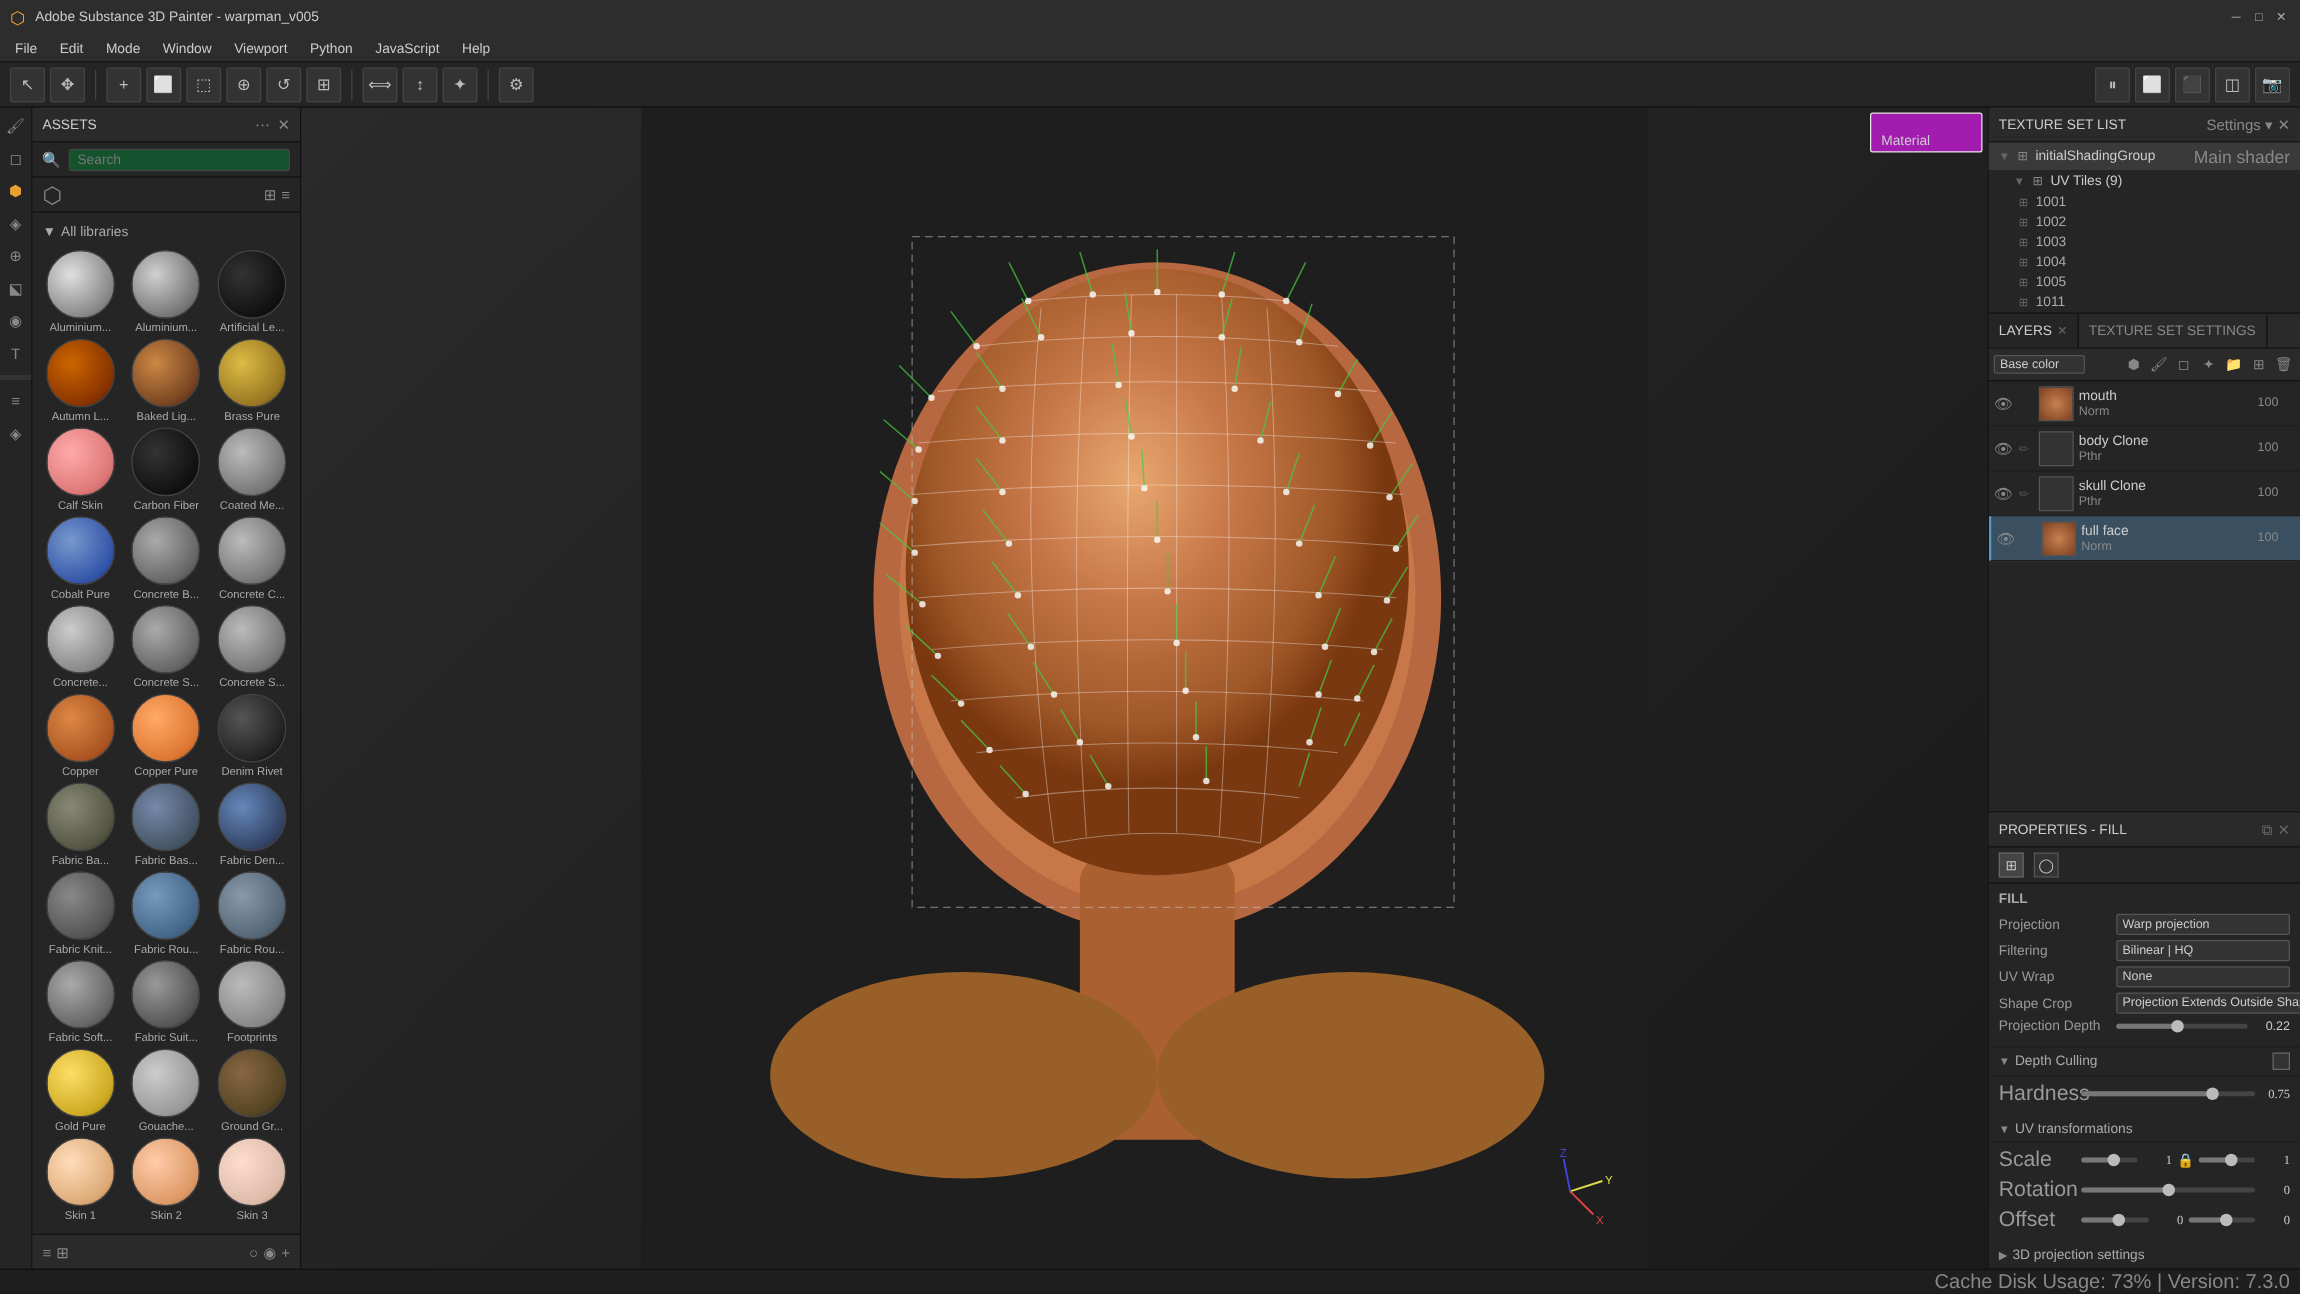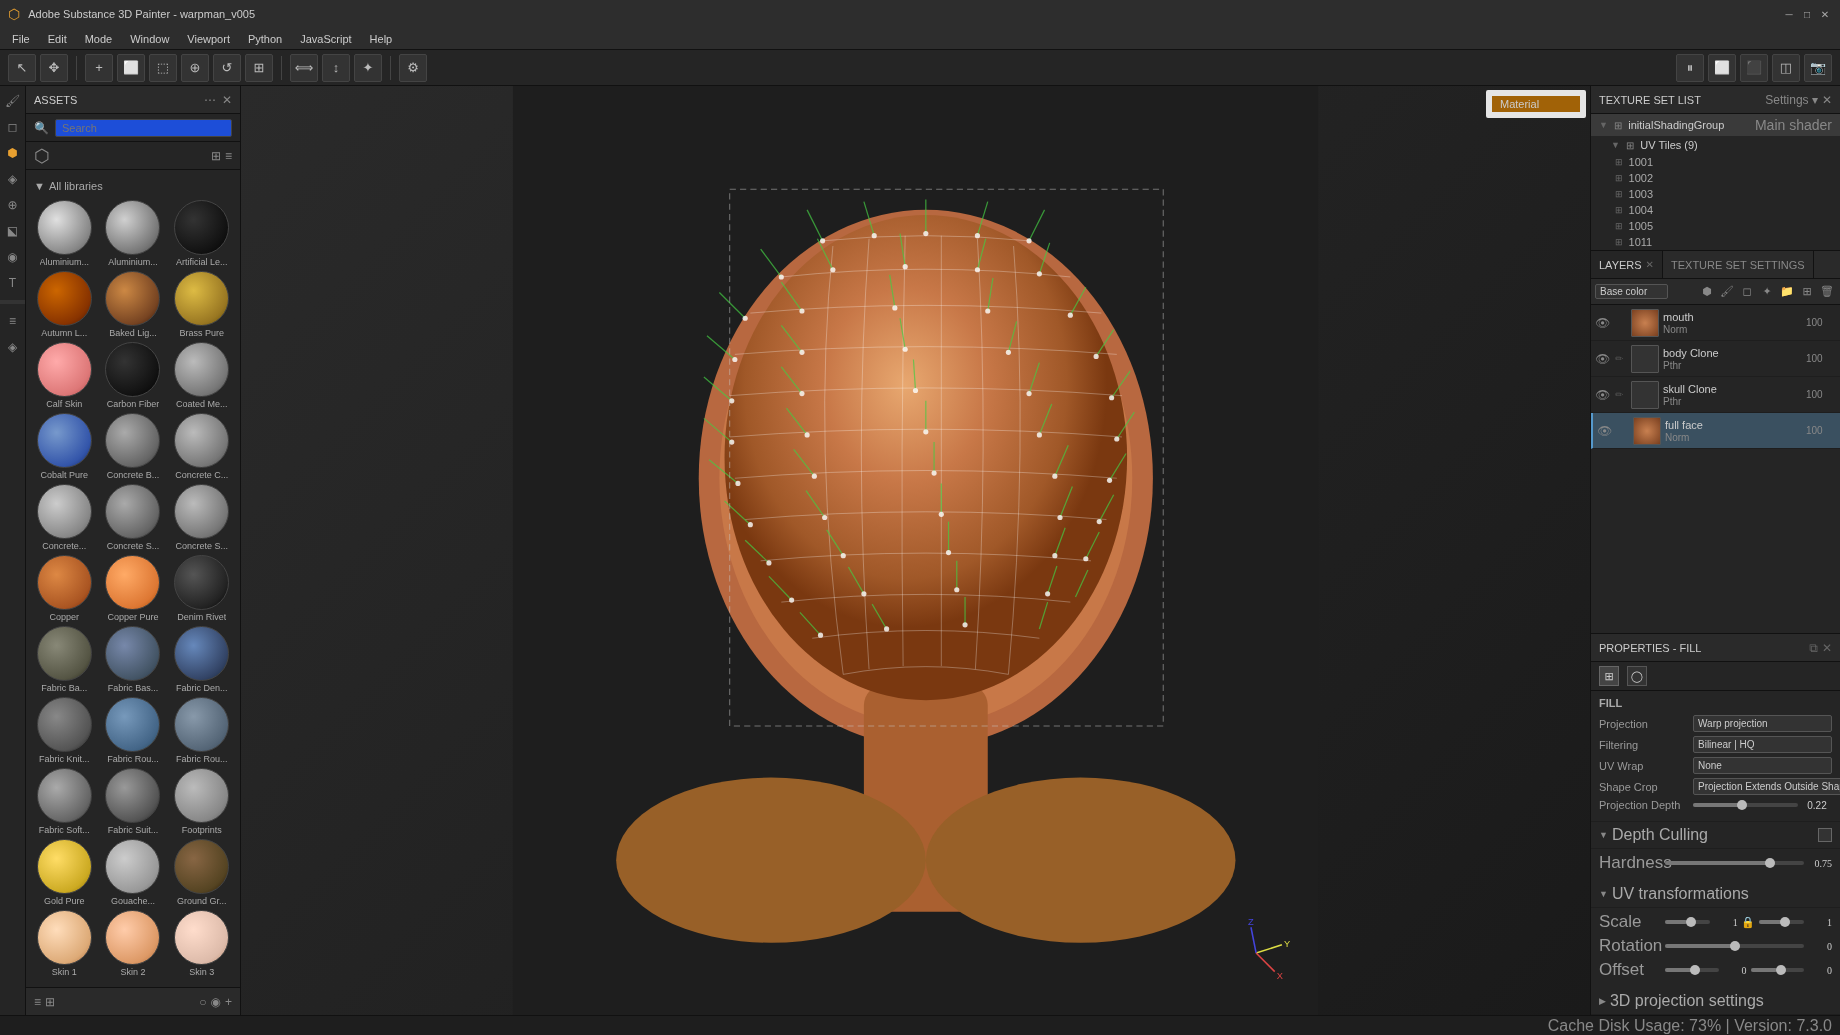--- a/index.html
+++ b/index.html
@@ -117,21 +117,21 @@
     #assets-search {
       height: 28px;
       display: flex;
       align-items: center;
       padding: 0 8px;
       gap: 6px;
       border-bottom: 1px solid #111;
     }
     #assets-search input {
       flex: 1;
-      background: #1d4ed8;
+      background: #14532d;
       border: 1px solid #444;
       color: #ccc;
       font-size: 11px;
       padding: 2px 6px;
       border-radius: 2px;
       outline: none;
     }
 
     #assets-toolbar {
       height: 28px;
@@ -271,25 +271,25 @@
       top: 0;
       right: 0;
       display: flex;
       align-items: center;
       gap: 4px;
       padding: 4px;
       z-index: 10;
     }
 
     .vp-material-select {
-      background: #a16207;
-      border: 6px solid #e5e5e5;
+      background: #a21caf;
+      border: 1px solid #e5e5e5;
       color: #ccc;
       font-size: 11px;
-      padding: 2px 24px 2px 8px;
+      padding: 16px 24px 2px 8px;
       border-radius: 2px;
       cursor: pointer;
       appearance: none;
       outline: none;
     }
 
     
     #scene {
       width: 100%;
       height: 100%;
@@ -540,21 +540,21 @@
       font-size: 10px;
       padding: 2px 4px;
       border-radius: 2px;
       appearance: none;
       outline: none;
       cursor: pointer;
     }
     .fill-value {
       font-size: 10px;
       color: #ccc;
-      text-align: center;
+      text-align: right;
       min-width: 30px;
     }
     .slider-container {
       flex: 1;
       height: 4px;
       background: #444;
       border-radius: 2px;
       position: relative;
     }
     .slider-fill {
@@ -578,21 +578,21 @@
       gap: 4px;
       padding: 4px 8px;
       cursor: pointer;
       border-bottom: 1px solid #1e1e1e;
     }
     .section-arrow {
       font-size: 9px;
       color: #888;
     }
     .section-title {
-      font-size: 16px;
+      font-size: 11px;
       color: #aaa;
     }
     .section-checkbox {
       margin-left: auto;
       width: 14px;
       height: 14px;
       border: 1px solid #666;
       background: #333;
       display: flex;
       align-items: center;

